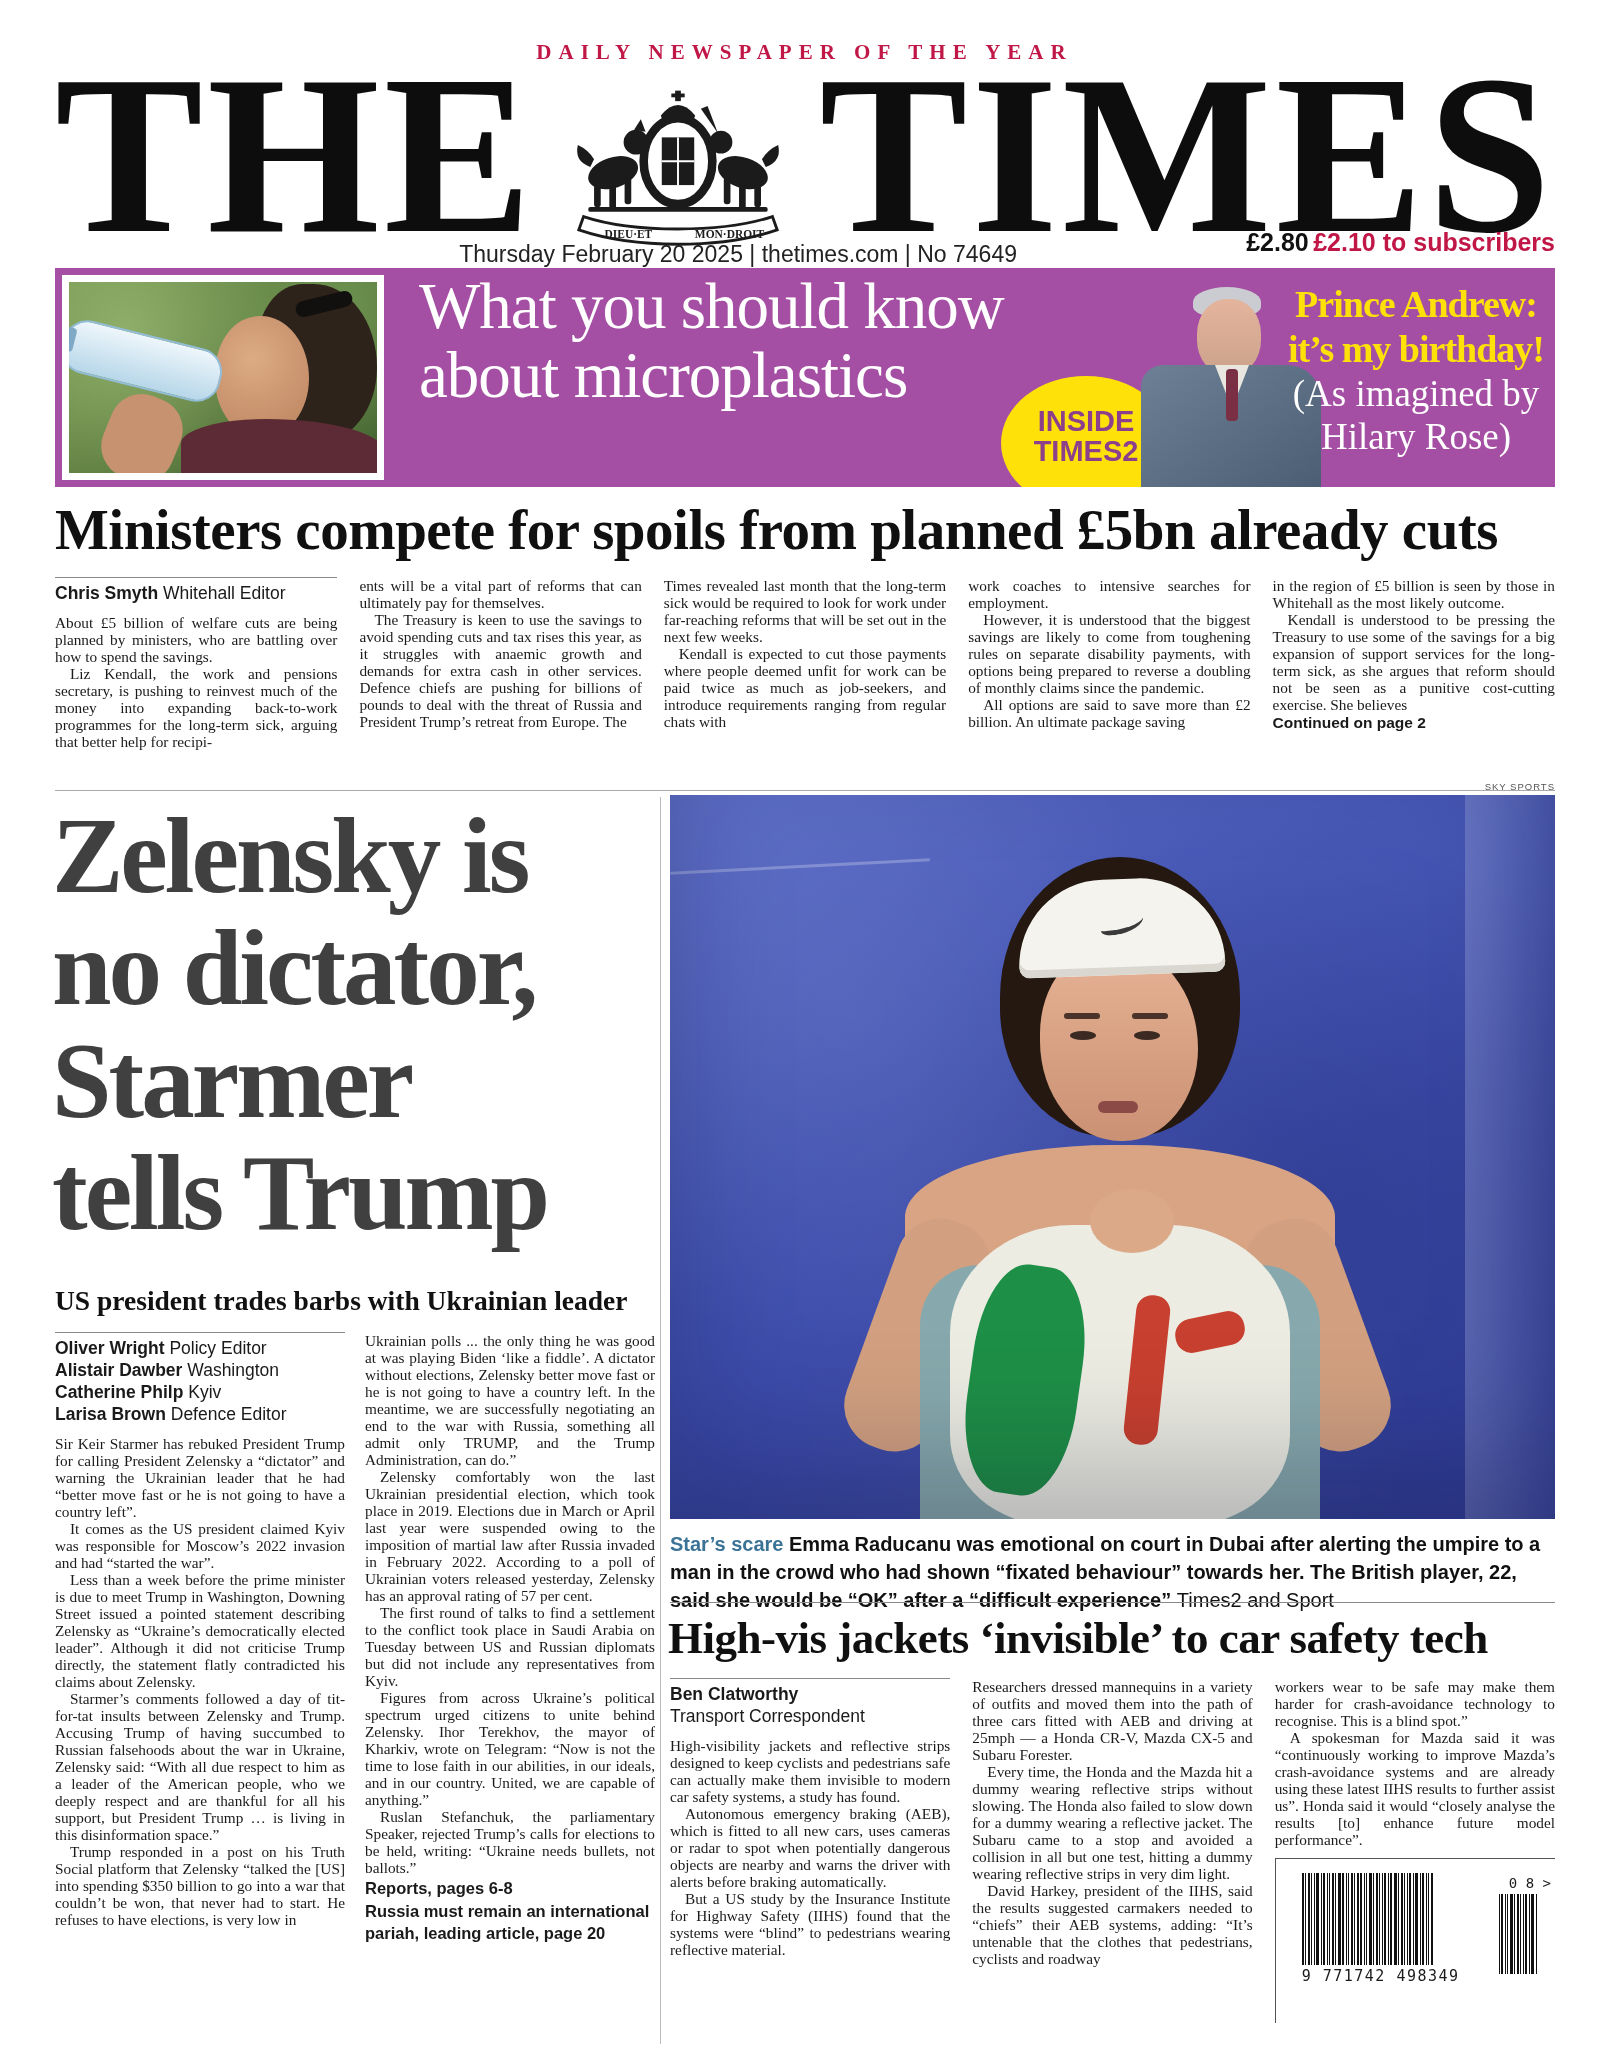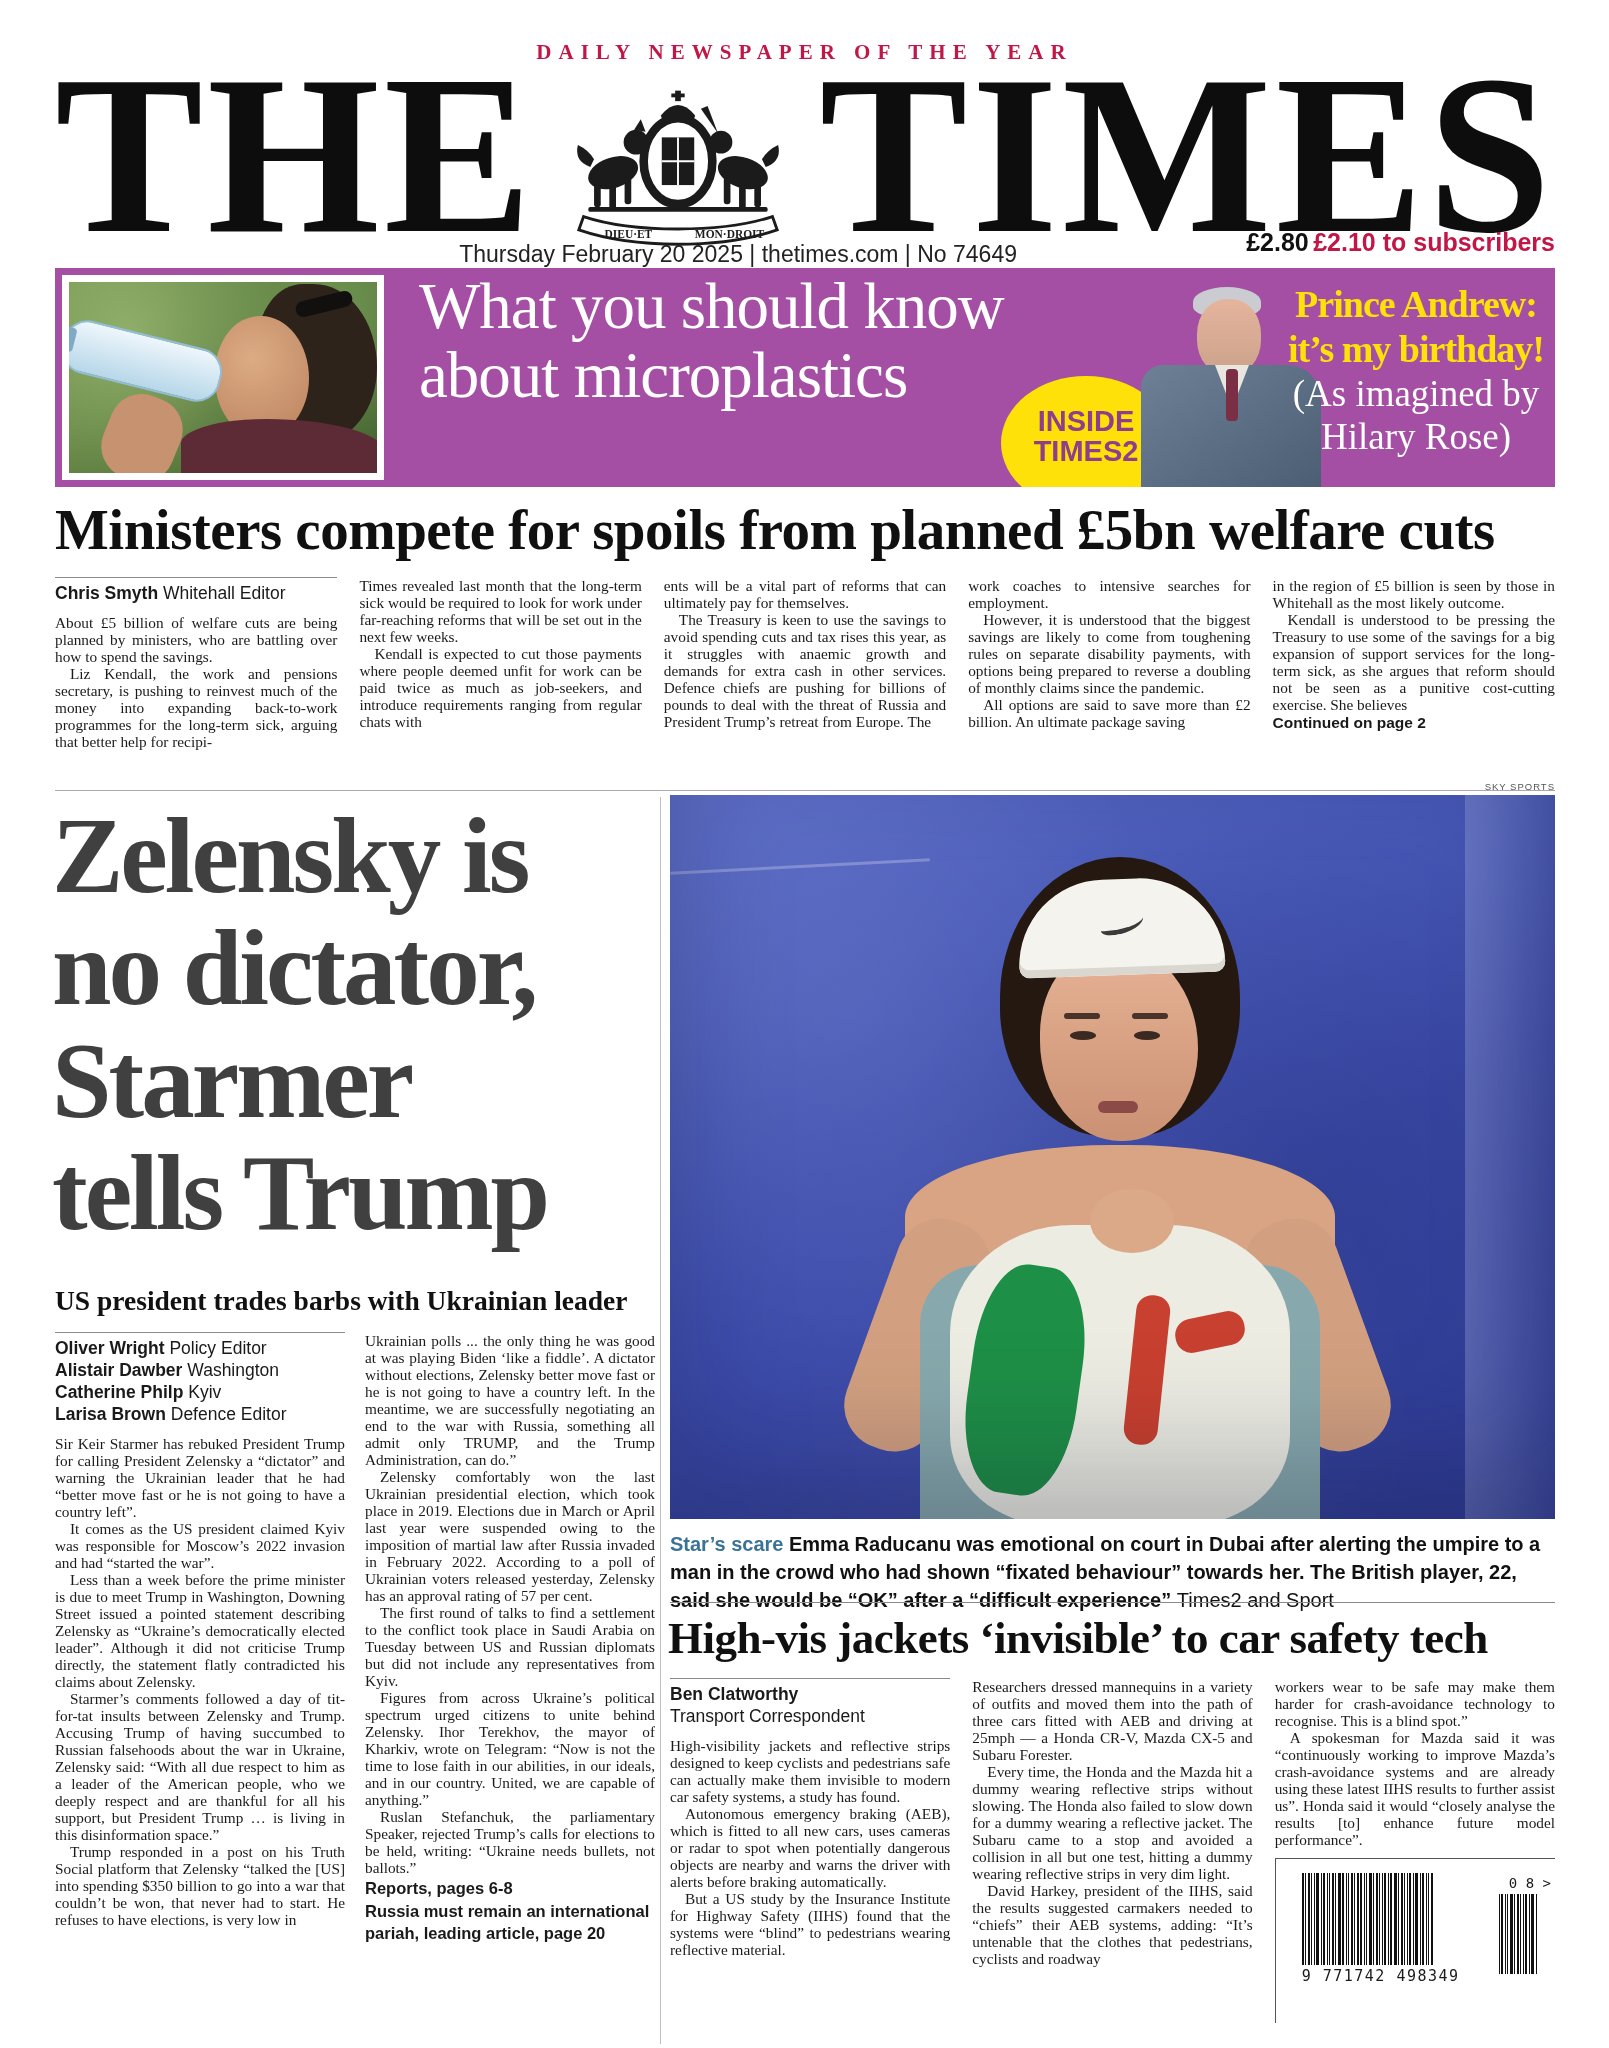--- a/index.html
+++ b/index.html
@@ -211,42 +211,42 @@
       <div class="a-tie"></div>
     </div>
     <div class="brtext">
       <div class="brt-y">Prince Andrew:</div>
       <div class="brt-y">it’s my birthday!</div>
       <div class="brt-w">(As imagined by</div>
       <div class="brt-w">Hilary Rose)</div>
     </div>
   </div>
 
-  <h1 class="welfare-head" style="margin:0;">Ministers compete for spoils from planned £5bn welfare cuts</h1>
+  <h1 class="welfare-head" style="margin:0;">Ministers compete for spoils from planned £5bn already cuts</h1>
   <div class="welfare-cols">
     <div class="colbody">
       <div class="byline-block">
         <b>Chris Smyth</b>
         <span>Whitehall Editor</span>
       </div>
       <div>
           <p class="para">About £5 billion of welfare cuts are being planned by ministers, who are battling over how to spend the savings.</p>
           <p class="para">Liz Kendall, the work and pensions secretary, is pushing to reinvest much of the money into expanding back-to-work programmes for the long-term sick, arguing that better help for recipi-</p>
         </div>
     </div>
     <div class="colbody">
       <div>
+          <p class="para">ents will be a vital part of reforms that can ultimately pay for themselves.</p>
+          <p class="para">The Treasury is keen to use the savings to avoid spending cuts and tax rises this year, as it struggles with anaemic growth and demands for extra cash in other services. Defence chiefs are pushing for billions of pounds to deal with the threat of Russia and President Trump’s retreat from Europe. The</p>
+        </div>
+    </div>
+    <div class="colbody">
+      <div>
           <p class="para">Times revealed last month that the long-term sick would be required to look for work under far-reaching reforms that will be set out in the next few weeks.</p>
           <p class="para">Kendall is expected to cut those payments where people deemed unfit for work can be paid twice as much as job-seekers, and introduce requirements ranging from regular chats with</p>
-        </div>
-    </div>
-    <div class="colbody">
-      <div>
-          <p class="para">ents will be a vital part of reforms that can ultimately pay for themselves.</p>
-          <p class="para">The Treasury is keen to use the savings to avoid spending cuts and tax rises this year, as it struggles with anaemic growth and demands for extra cash in other services. Defence chiefs are pushing for billions of pounds to deal with the threat of Russia and President Trump’s retreat from Europe. The</p>
         </div>
     </div>
     <div class="colbody">
       <div>
           <p class="para">work coaches to intensive searches for employment.</p>
           <p class="para">However, it is understood that the biggest savings are likely to come from toughening rules on separate disability payments, with options being prepared to reverse a doubling of monthly claims since the pandemic.</p>
           <p class="para">All options are said to save more than £2 billion. An ultimate package saving</p>
         </div>
     </div>
     <div class="colbody">

